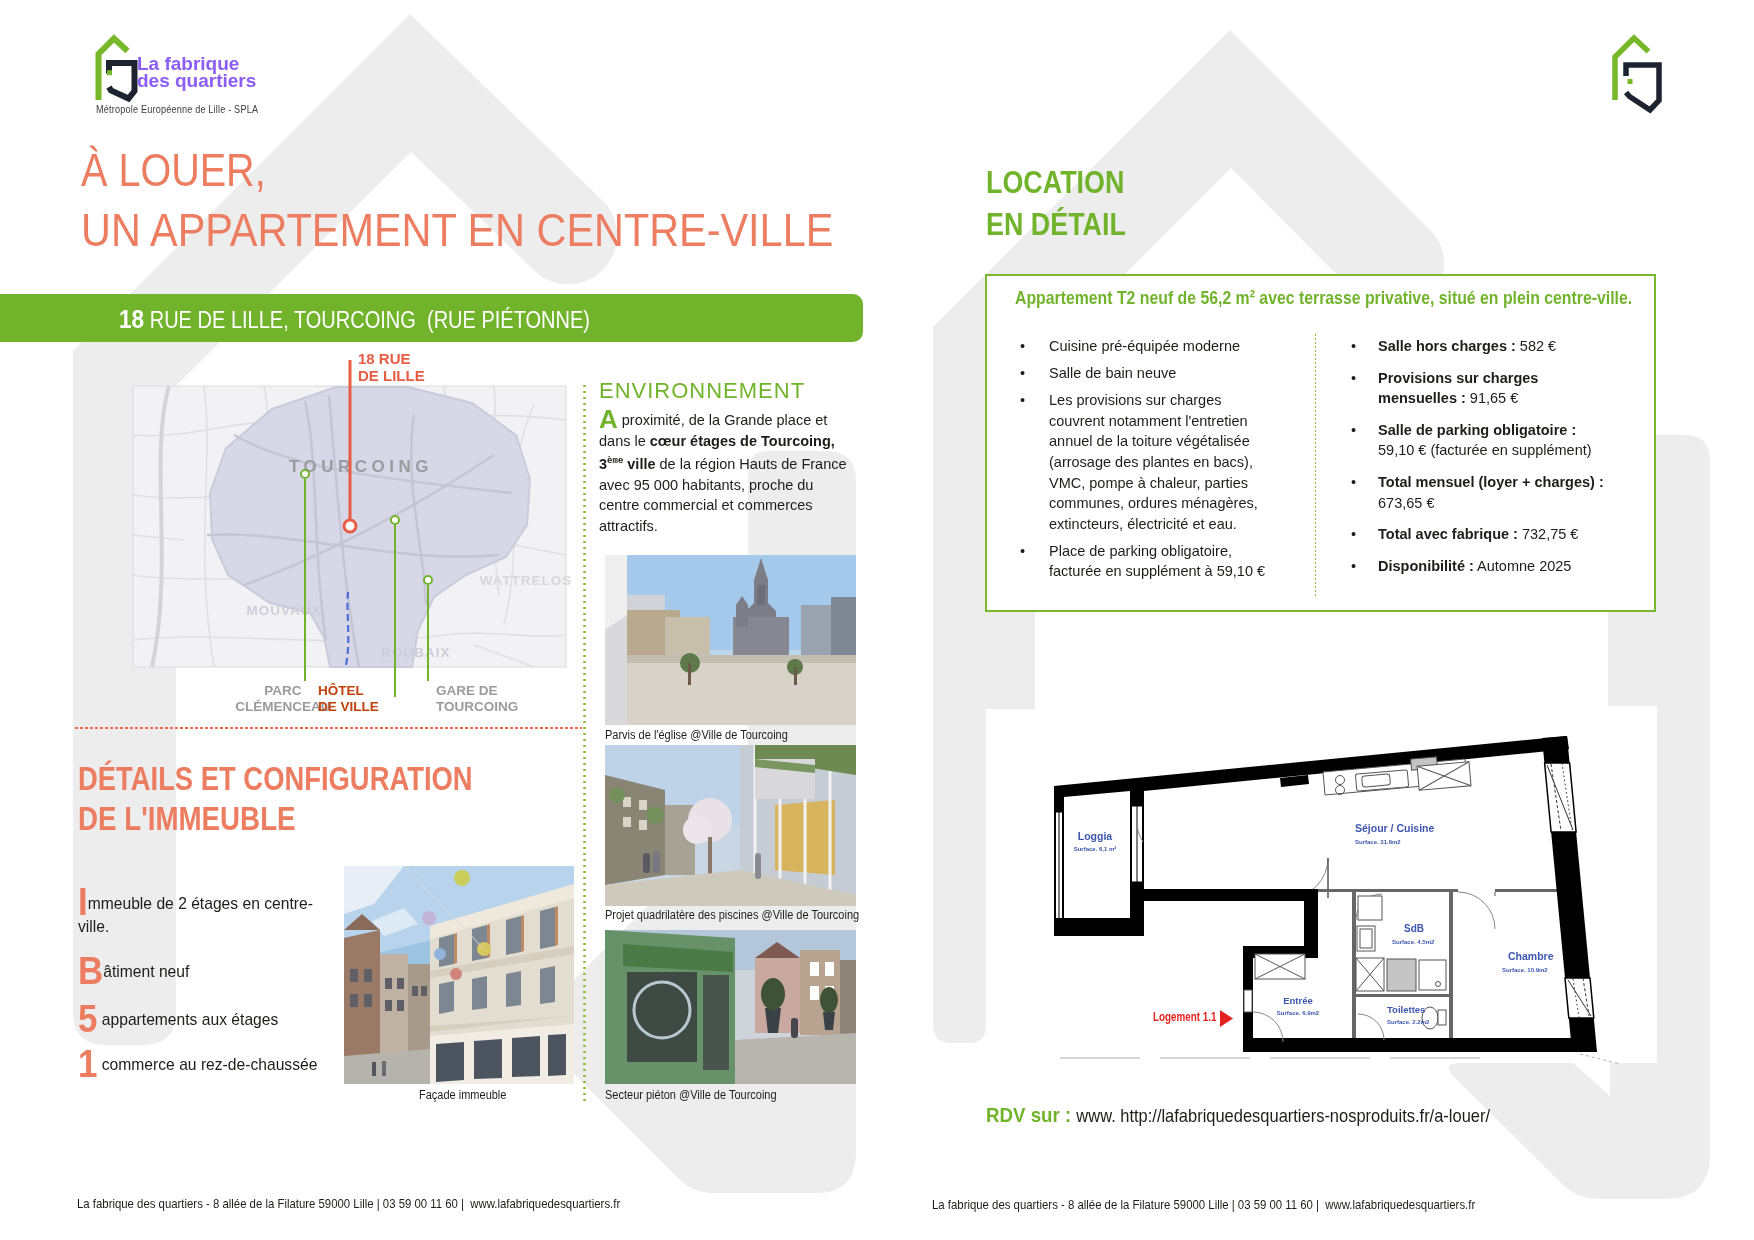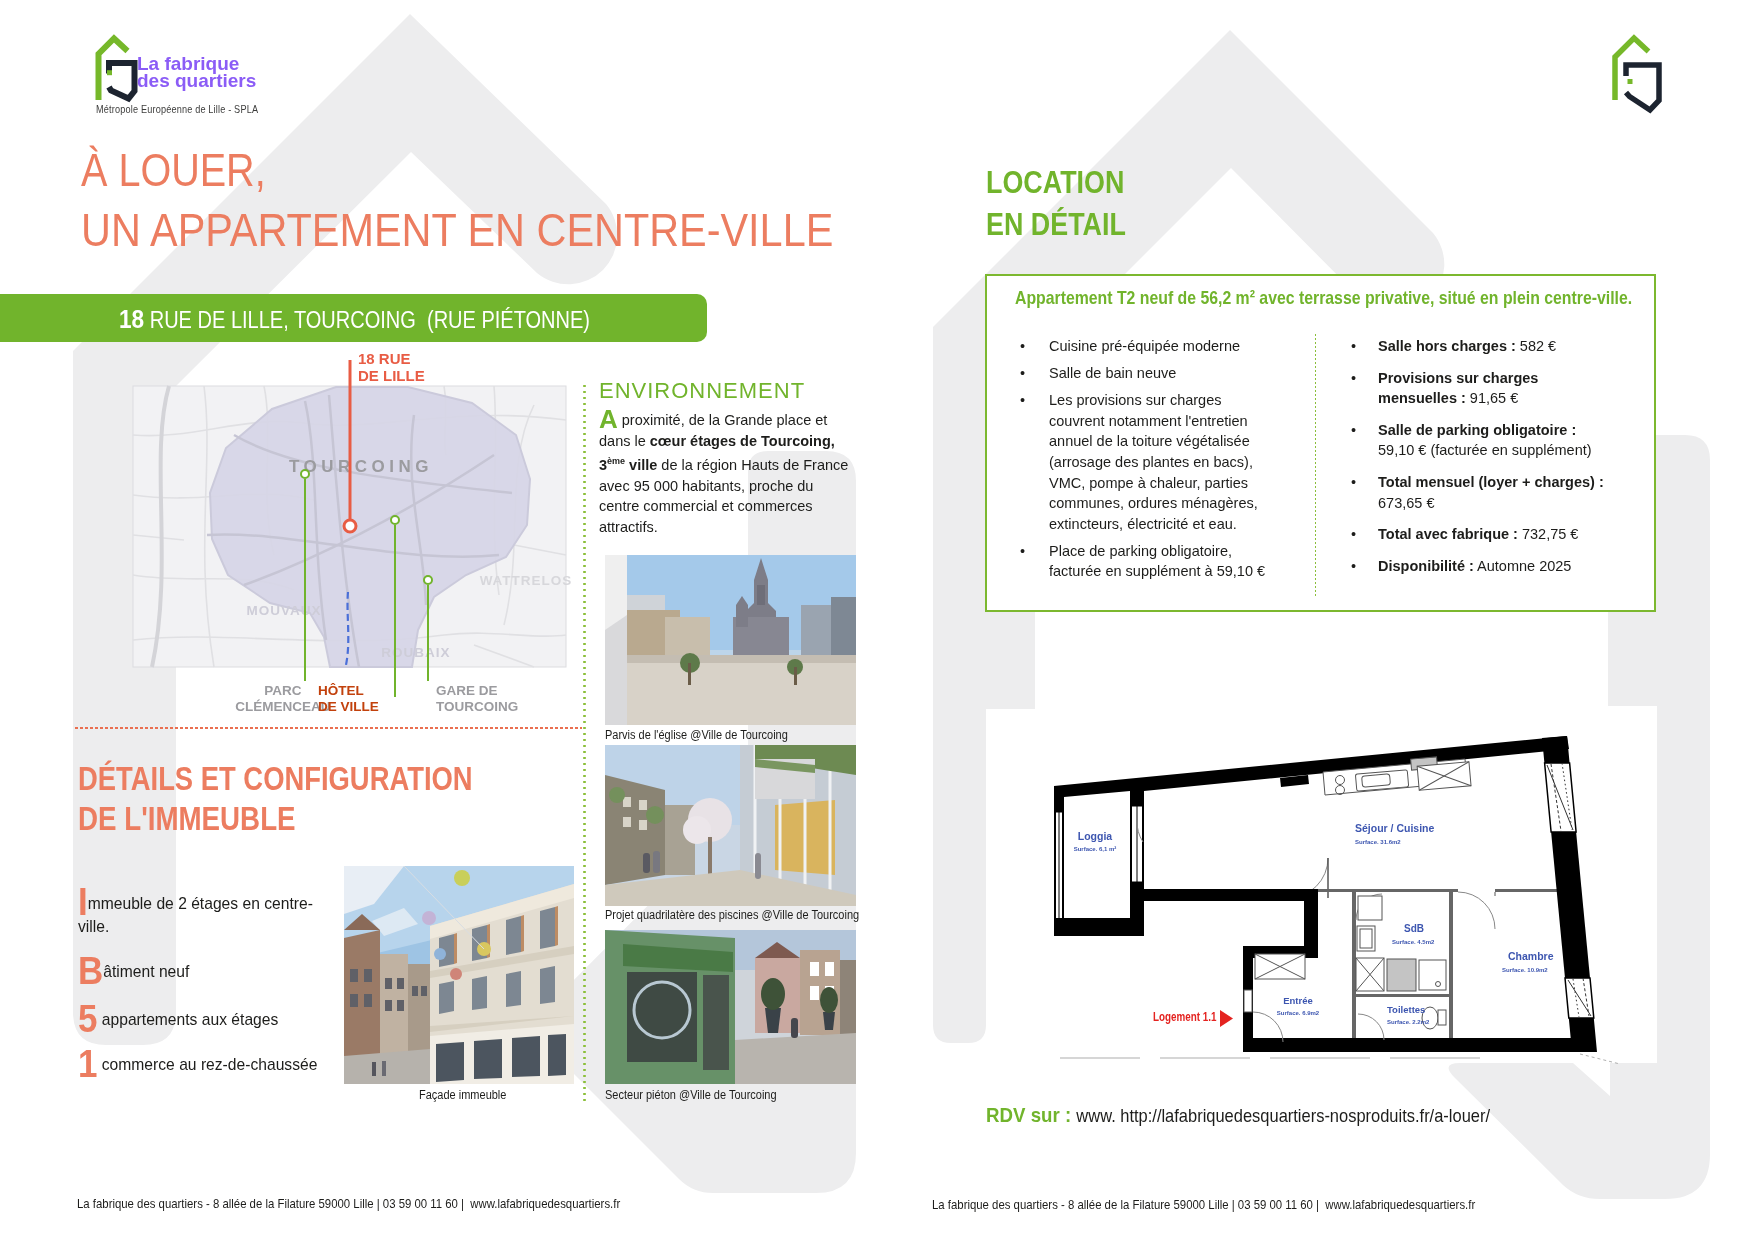--- a/index.html
+++ b/index.html
@@ -43,21 +43,21 @@
 </svg>
 
 <div class="abs" style="left:137px;top:55px;font-size:19px;font-weight:bold;line-height:17px;color:#8b5cf6;">La fabrique<br>des quartiers</div>
 
 <div class="abs" style="left:96px;top:103px;font-size:10.5px;color:#3c3c3b;letter-spacing:.2px;white-space:nowrap;transform:scaleX(.87);transform-origin:left top;">Métropole Européenne de Lille - SPLA</div>
 
 <div class="abs salmon" style="left:81px;top:143px;font-size:46px;letter-spacing:0;transform:scaleX(.86);transform-origin:left top;">À LOUER,</div>
 
 <div class="abs salmon" style="left:81px;top:203px;font-size:46px;letter-spacing:0;white-space:nowrap;transform:scaleX(.90);transform-origin:left top;">UN APPARTEMENT EN CENTRE-VILLE</div>
 
-<div class="abs" style="left:0;top:294px;width:707px;height:48px;background:#71b42c;border-radius:0 10px 10px 0;color:#fff;">
+<div class="abs" style="left:0;top:294px;width:863px;height:48px;background:#71b42c;border-radius:0 10px 10px 0;color:#fff;">
   <div class="abs" style="left:119px;top:10px;font-size:23px;white-space:nowrap;transform:scaleX(.87);transform-origin:left top;"><b style="font-size:26px;">18</b> RUE DE LILLE, TOURCOING&nbsp; (RUE PIÉTONNE)</div>
 </div>
 
 <svg class="abs" style="left:74px;top:345px;" width="508" height="372" viewBox="0 0 508 372">
 
   <rect x="59" y="41" width="433" height="281" fill="#f2f2f4" stroke="#dcdcdf" stroke-width="1"></rect>
 
   <g stroke="#e0e0e3" stroke-width="1.6" fill="none">
     <path d="M59,90 C120,95 170,70 230,78 C300,88 380,60 492,75"></path>
     <path d="M59,150 C130,160 180,140 240,155"></path>
@@ -117,21 +117,21 @@
 
 <div class="abs" style="left:420px;top:683px;width:110px;font-size:13.5px;font-weight:bold;color:#9b9b9f;line-height:15.5px;text-align:left;margin-left:16px;">GARE DE<br>TOURCOING</div>
 
 <div class="abs" style="left:74px;top:726px;width:508px;height:4px;background-image:radial-gradient(circle 1.3px, #ea6f50 1.3px, transparent 1.4px);background-size:5px 4px;"></div>
 
 <div class="abs green" style="left:599px;top:378px;font-size:22px;letter-spacing:1px;text-align:center;">ENVIRONNEMENT</div>
 
 <div class="abs" style="left:599px;top:409px;width:290px;font-size:14.5px;line-height:20.6px;white-space:nowrap;transform-origin:left top;">
 <span class="green" style="font-size:26px;font-weight:bold;vertical-align:-3px;">A</span> proximité, de la Grande place et<br>
 dans le <b>cœur étages de Tourcoing,</b><br>
-<b>3<sup style="font-size:9px;">ème</sup> ville</b> de la région Hauts de France<br>
+<b>3<sup style="font-size:9px;font-family:Liberation Mono, monospace;">ème</sup> ville</b> de la région Hauts de France<br>
 avec 95&nbsp;000 habitants, proche du<br>
 centre commercial et commerces<br>
 attractifs.
 </div>
 
 <div class="abs" style="left:583px;top:383px;width:3px;height:720px;background-image:radial-gradient(circle 1.1px, #8bbf3a 1.1px, transparent 1.2px);background-size:3px 6px;"></div>
 
 <svg class="abs" style="left:605px;top:555px;" width="251" height="170" viewBox="0 0 251 170">
 
   <rect width="251" height="170" fill="#bdd5ea"></rect>

